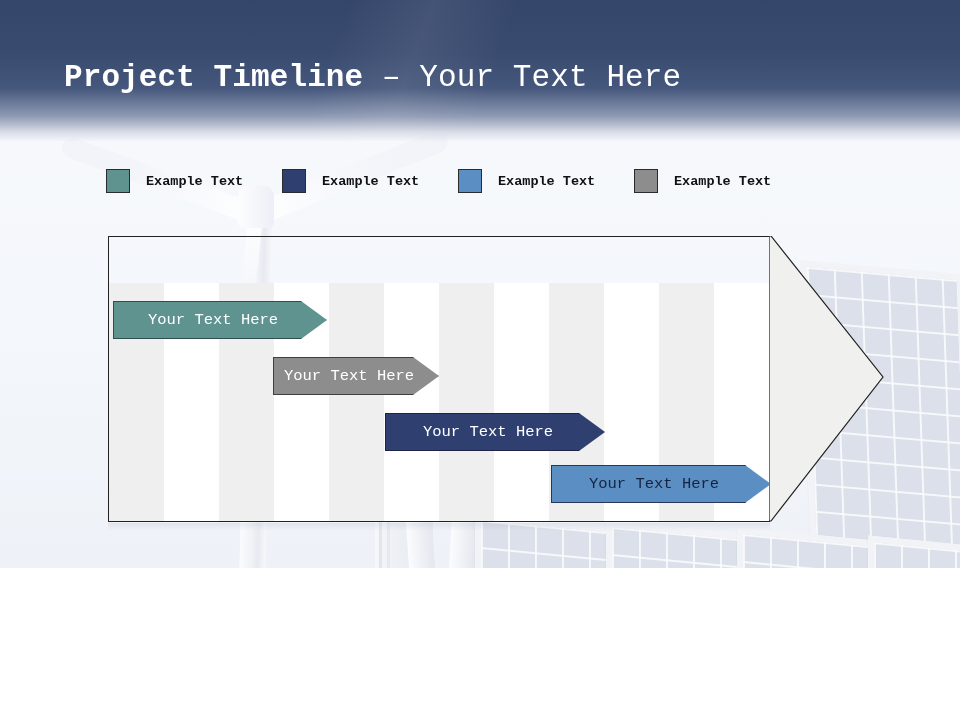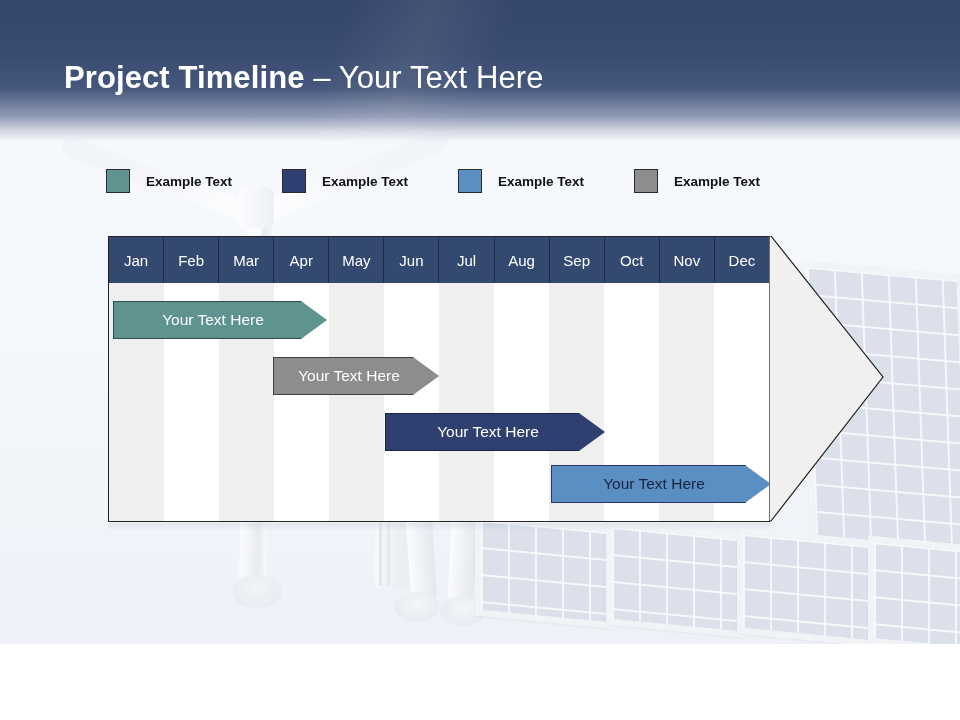--- a/index.html
+++ b/index.html
@@ -3,24 +3,24 @@
 <meta charset="utf-8">
 <style>
   html, body {
     margin: 0;
     padding: 0;
     background: #ffffff;
   }
   #slide {
     position: relative;
     width: 960px;
-    height: 644px;
+    height: 568px;
     overflow: hidden;
     background: #a16207;
-    font-family: Liberation Sans, sans-serif;
+    font-family: Liberation Mono, monospace;
   }
 
   
   .bg-art {
     position: absolute;
     inset: 0;
     overflow: hidden;
     pointer-events: none;
   }
   .bg-base {
@@ -334,34 +334,20 @@
         <span class="legend-swatch" style="background: rgb(91, 143, 196);"></span>
         <span class="legend-label">Example Text</span>
       </div>
       <div class="legend-item" style="left: 528px;">
         <span class="legend-swatch" style="background: rgb(141, 141, 141);"></span>
         <span class="legend-label">Example Text</span>
       </div>
     </div>
 
   <div class="grid-wrap">
-    <div class="month-row" id="month-row">
-        <div class="month-cell">Jan</div>
-        <div class="month-cell">Feb</div>
-        <div class="month-cell">Mar</div>
-        <div class="month-cell">Apr</div>
-        <div class="month-cell">May</div>
-        <div class="month-cell">Jun</div>
-        <div class="month-cell">Jul</div>
-        <div class="month-cell">Aug</div>
-        <div class="month-cell">Sep</div>
-        <div class="month-cell">Oct</div>
-        <div class="month-cell">Nov</div>
-        <div class="month-cell">Dec</div>
-      </div>
     <div class="body-row" id="body-row">
         <div class="body-col alt"></div>
         <div class="body-col"></div>
         <div class="body-col alt"></div>
         <div class="body-col"></div>
         <div class="body-col alt"></div>
         <div class="body-col"></div>
         <div class="body-col alt"></div>
         <div class="body-col"></div>
         <div class="body-col alt"></div>

